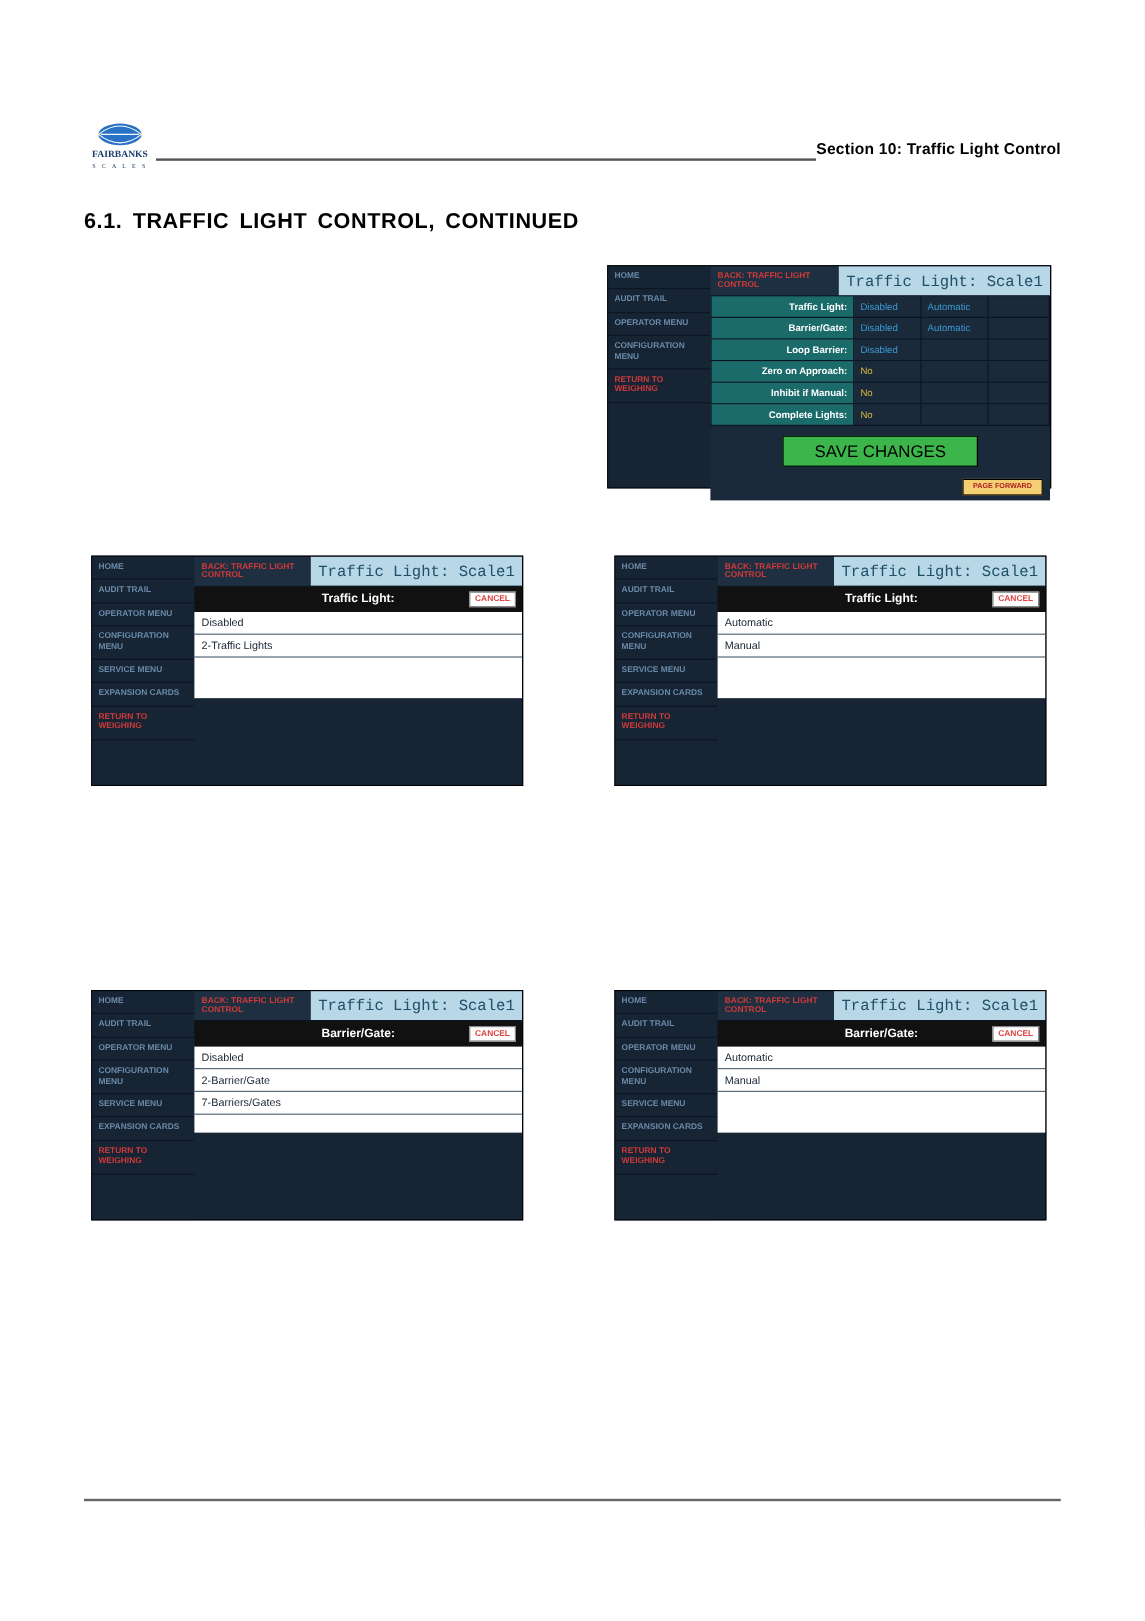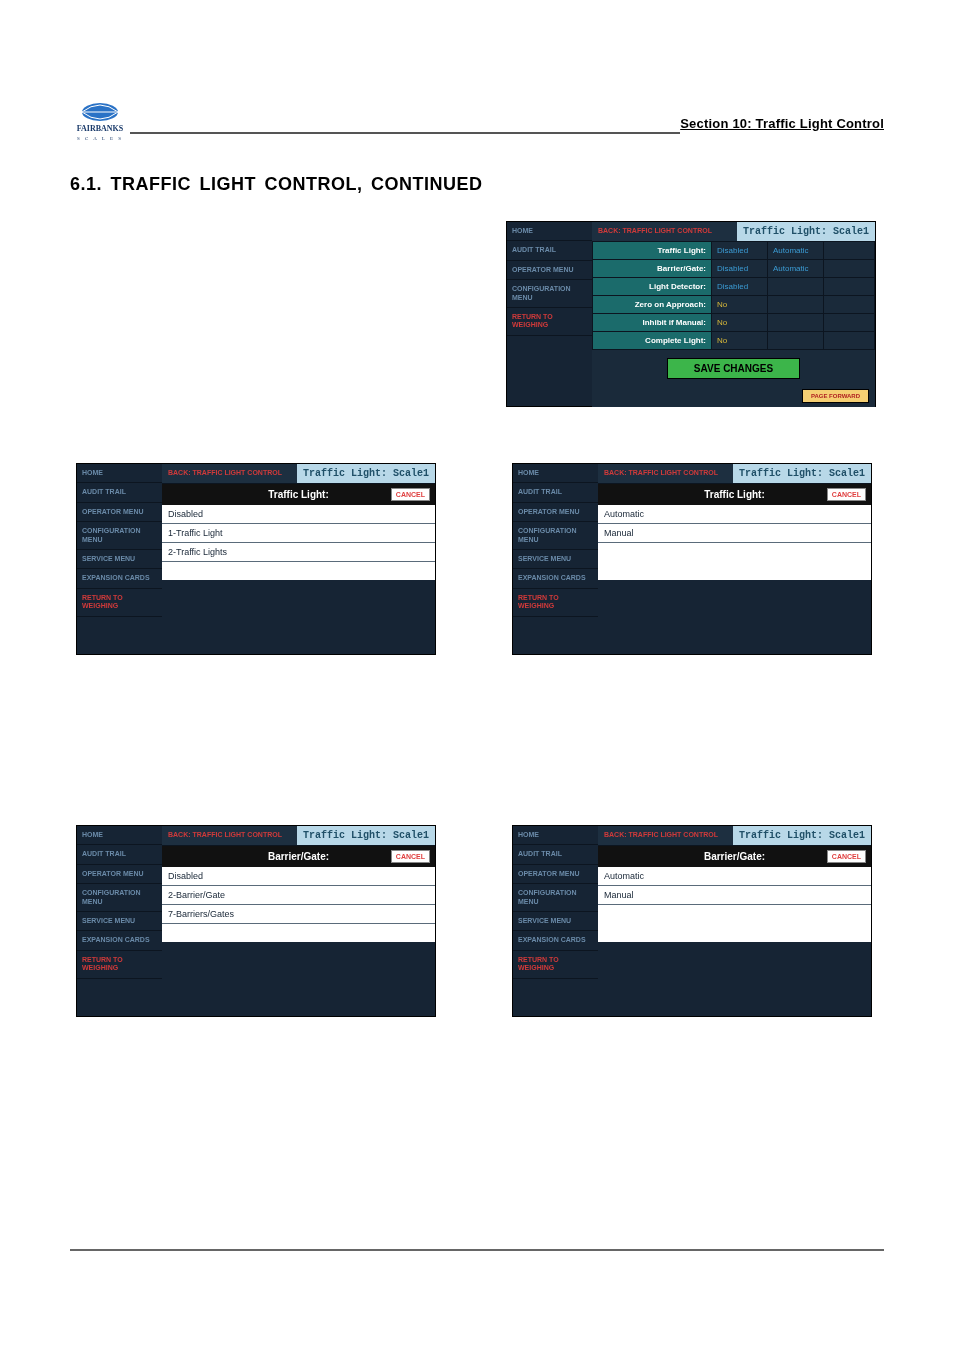--- a/index.html
+++ b/index.html
@@ -45,21 +45,20 @@
   }
   .logo svg{display:block;}
   .hdr-line{
     flex:1;
     border-bottom:2px solid #555;
     position:relative;
     top:-12px;
   }
   .hdr-section{
     font:700 13px/1 Arial,sans-serif;
-    text-decoration:underline;
     letter-spacing:.2px;
     position:relative;
     top:-16px;
   }
   h1.title{
     font-family:"Arial Black",Arial,sans-serif;
     font-weight:900;
     font-size:18px;
     letter-spacing:.5px;
     margin:0 0 26px 0;
@@ -111,22 +110,22 @@
     background:#1d2f40;
     color:#d03a3a;
     font-size:7px;
     font-weight:700;
     padding:5px 6px;
   }
   .title-chip{
     background:#b8d8e8;
     color:#205068;
     font-family:"Courier New",monospace;
-    font-weight:700;
-    font-size:10px;
+    font-weight:400;
+    font-size:13px;
     padding:4px 6px;
     display:flex;align-items:center;
   }
 
   
   .cfg-panel{
     width:370px;
     height:186px;
     margin-left:auto;
     margin-right:8px;
@@ -157,22 +156,22 @@
   .cfg-val.yellow{color:var(--val-yellow);}
   .cfg-val.empty{color:transparent;}
   .save-row{
     display:flex;justify-content:center;
     background:#1a2a3a;
     padding:8px 0 6px 0;
   }
   .save-btn{
     background:var(--save-green);
     color:#000;
-    font-weight:700;
-    font-size:10px;
+    font-weight:400;
+    font-size:14px;
     padding:4px 26px;
     border:1px solid #000;
   }
   .pg-fwd-row{
     display:flex;justify-content:flex-end;
     background:#1a2a3a;
     padding:4px 6px;
   }
   .pg-fwd{
     background:#f5cf73;
@@ -278,33 +277,33 @@
         </div>
         <div class="cfg-grid" id="cfg-grid">
             <div class="cfg-label">Traffic Light:</div>
             <div class="cfg-val blue">Disabled</div>
             <div class="cfg-val blue">Automatic</div>
             <div class="cfg-val empty"></div>
             <div class="cfg-label">Barrier/Gate:</div>
             <div class="cfg-val blue">Disabled</div>
             <div class="cfg-val blue">Automatic</div>
             <div class="cfg-val empty"></div>
-            <div class="cfg-label">Light Detector:</div>
+            <div class="cfg-label">Loop Barrier:</div>
             <div class="cfg-val blue">Disabled</div>
             <div class="cfg-val empty"></div>
             <div class="cfg-val empty"></div>
             <div class="cfg-label">Zero on Approach:</div>
             <div class="cfg-val yellow">No</div>
             <div class="cfg-val empty"></div>
             <div class="cfg-val empty"></div>
             <div class="cfg-label">Inhibit if Manual:</div>
             <div class="cfg-val yellow">No</div>
             <div class="cfg-val empty"></div>
             <div class="cfg-val empty"></div>
-            <div class="cfg-label">Complete Light:</div>
+            <div class="cfg-label">Complete Lights:</div>
             <div class="cfg-val yellow">No</div>
             <div class="cfg-val empty"></div>
             <div class="cfg-val empty"></div>
           </div>
         <div class="save-row">
           <div class="save-btn">SAVE CHANGES</div>
         </div>
         <div class="pg-fwd-row">
           <div class="pg-fwd">PAGE FORWARD</div>
         </div>
@@ -328,21 +327,20 @@
         <div class="body-top">
           <div class="back-btn">BACK: TRAFFIC LIGHT CONTROL</div>
           <div class="title-chip">Traffic Light: Scale1</div>
         </div>
         <div class="sel-head">
           <span>Traffic Light:</span>
           <span class="cancel">CANCEL</span>
         </div>
         <div class="sel-list">
             <div class="sel-opt">Disabled</div>
-            <div class="sel-opt">1-Traffic Light</div>
             <div class="sel-opt">2-Traffic Lights</div>
           </div>
         <div class="sel-flex"></div>
       </div>
     </div>
 
     <div class="panel">
       <div class="sidebar">
           <div class="sb-item">HOME</div>
           <div class="sb-item">AUDIT TRAIL</div>

